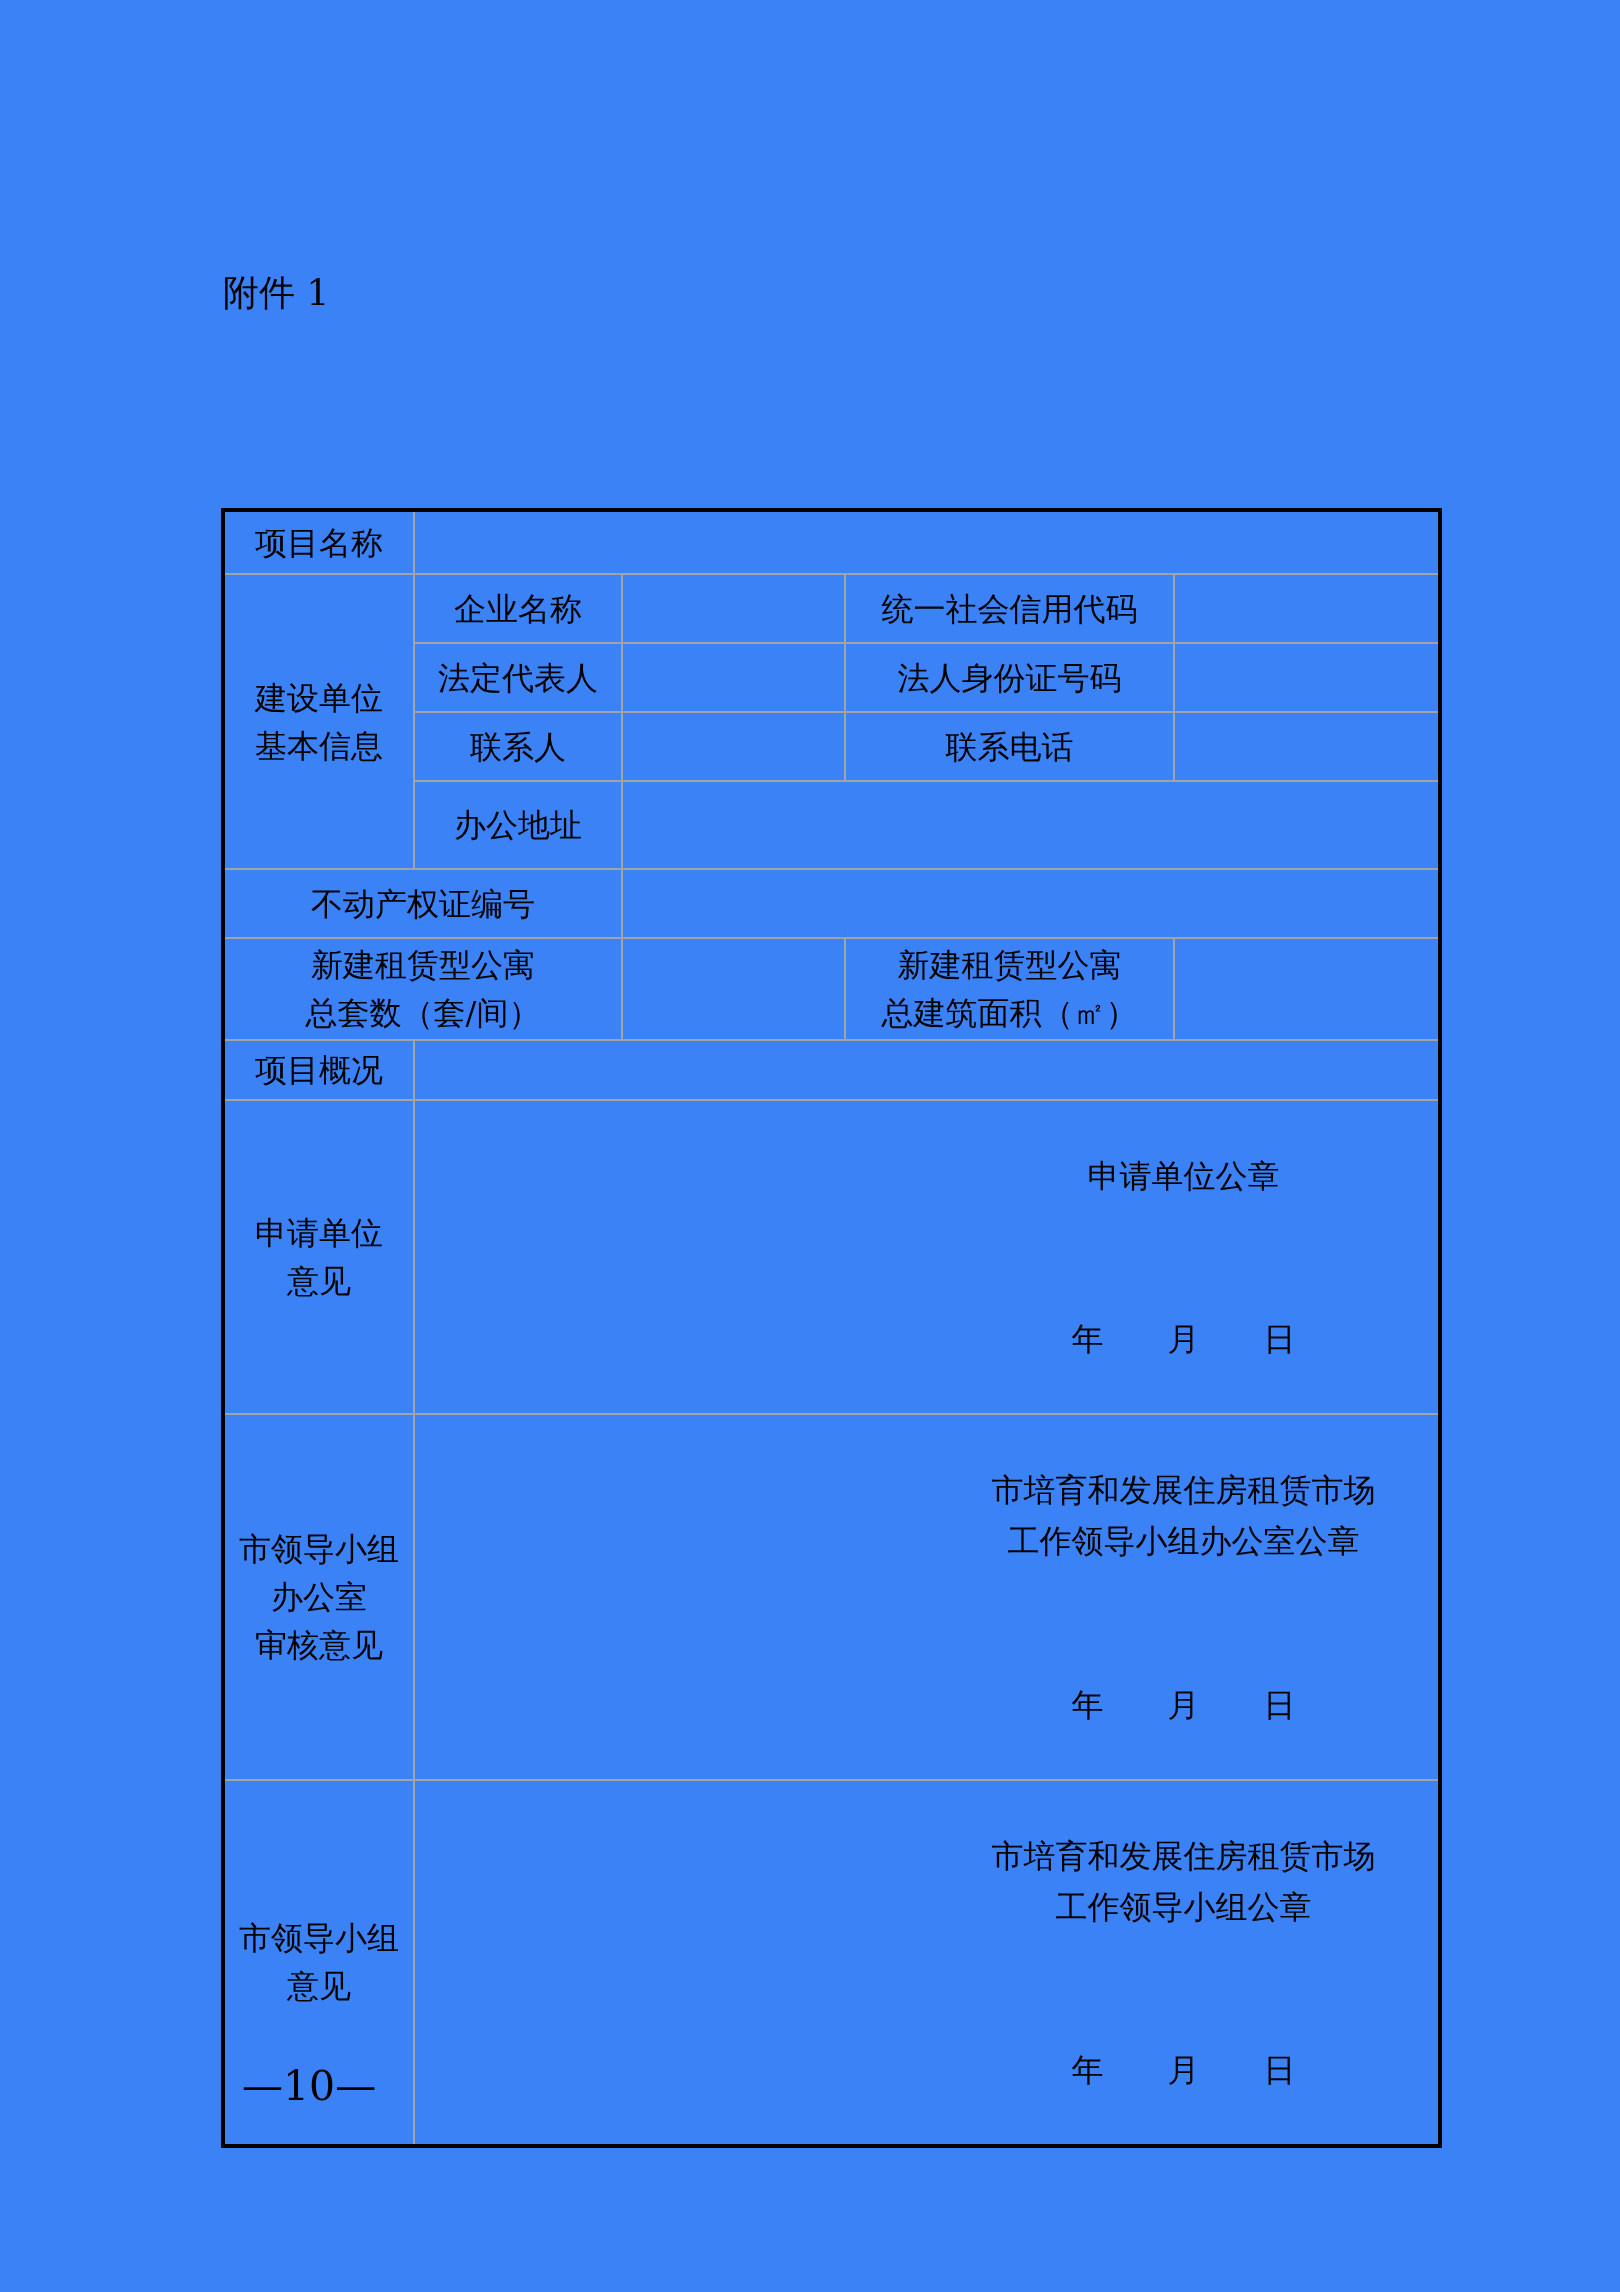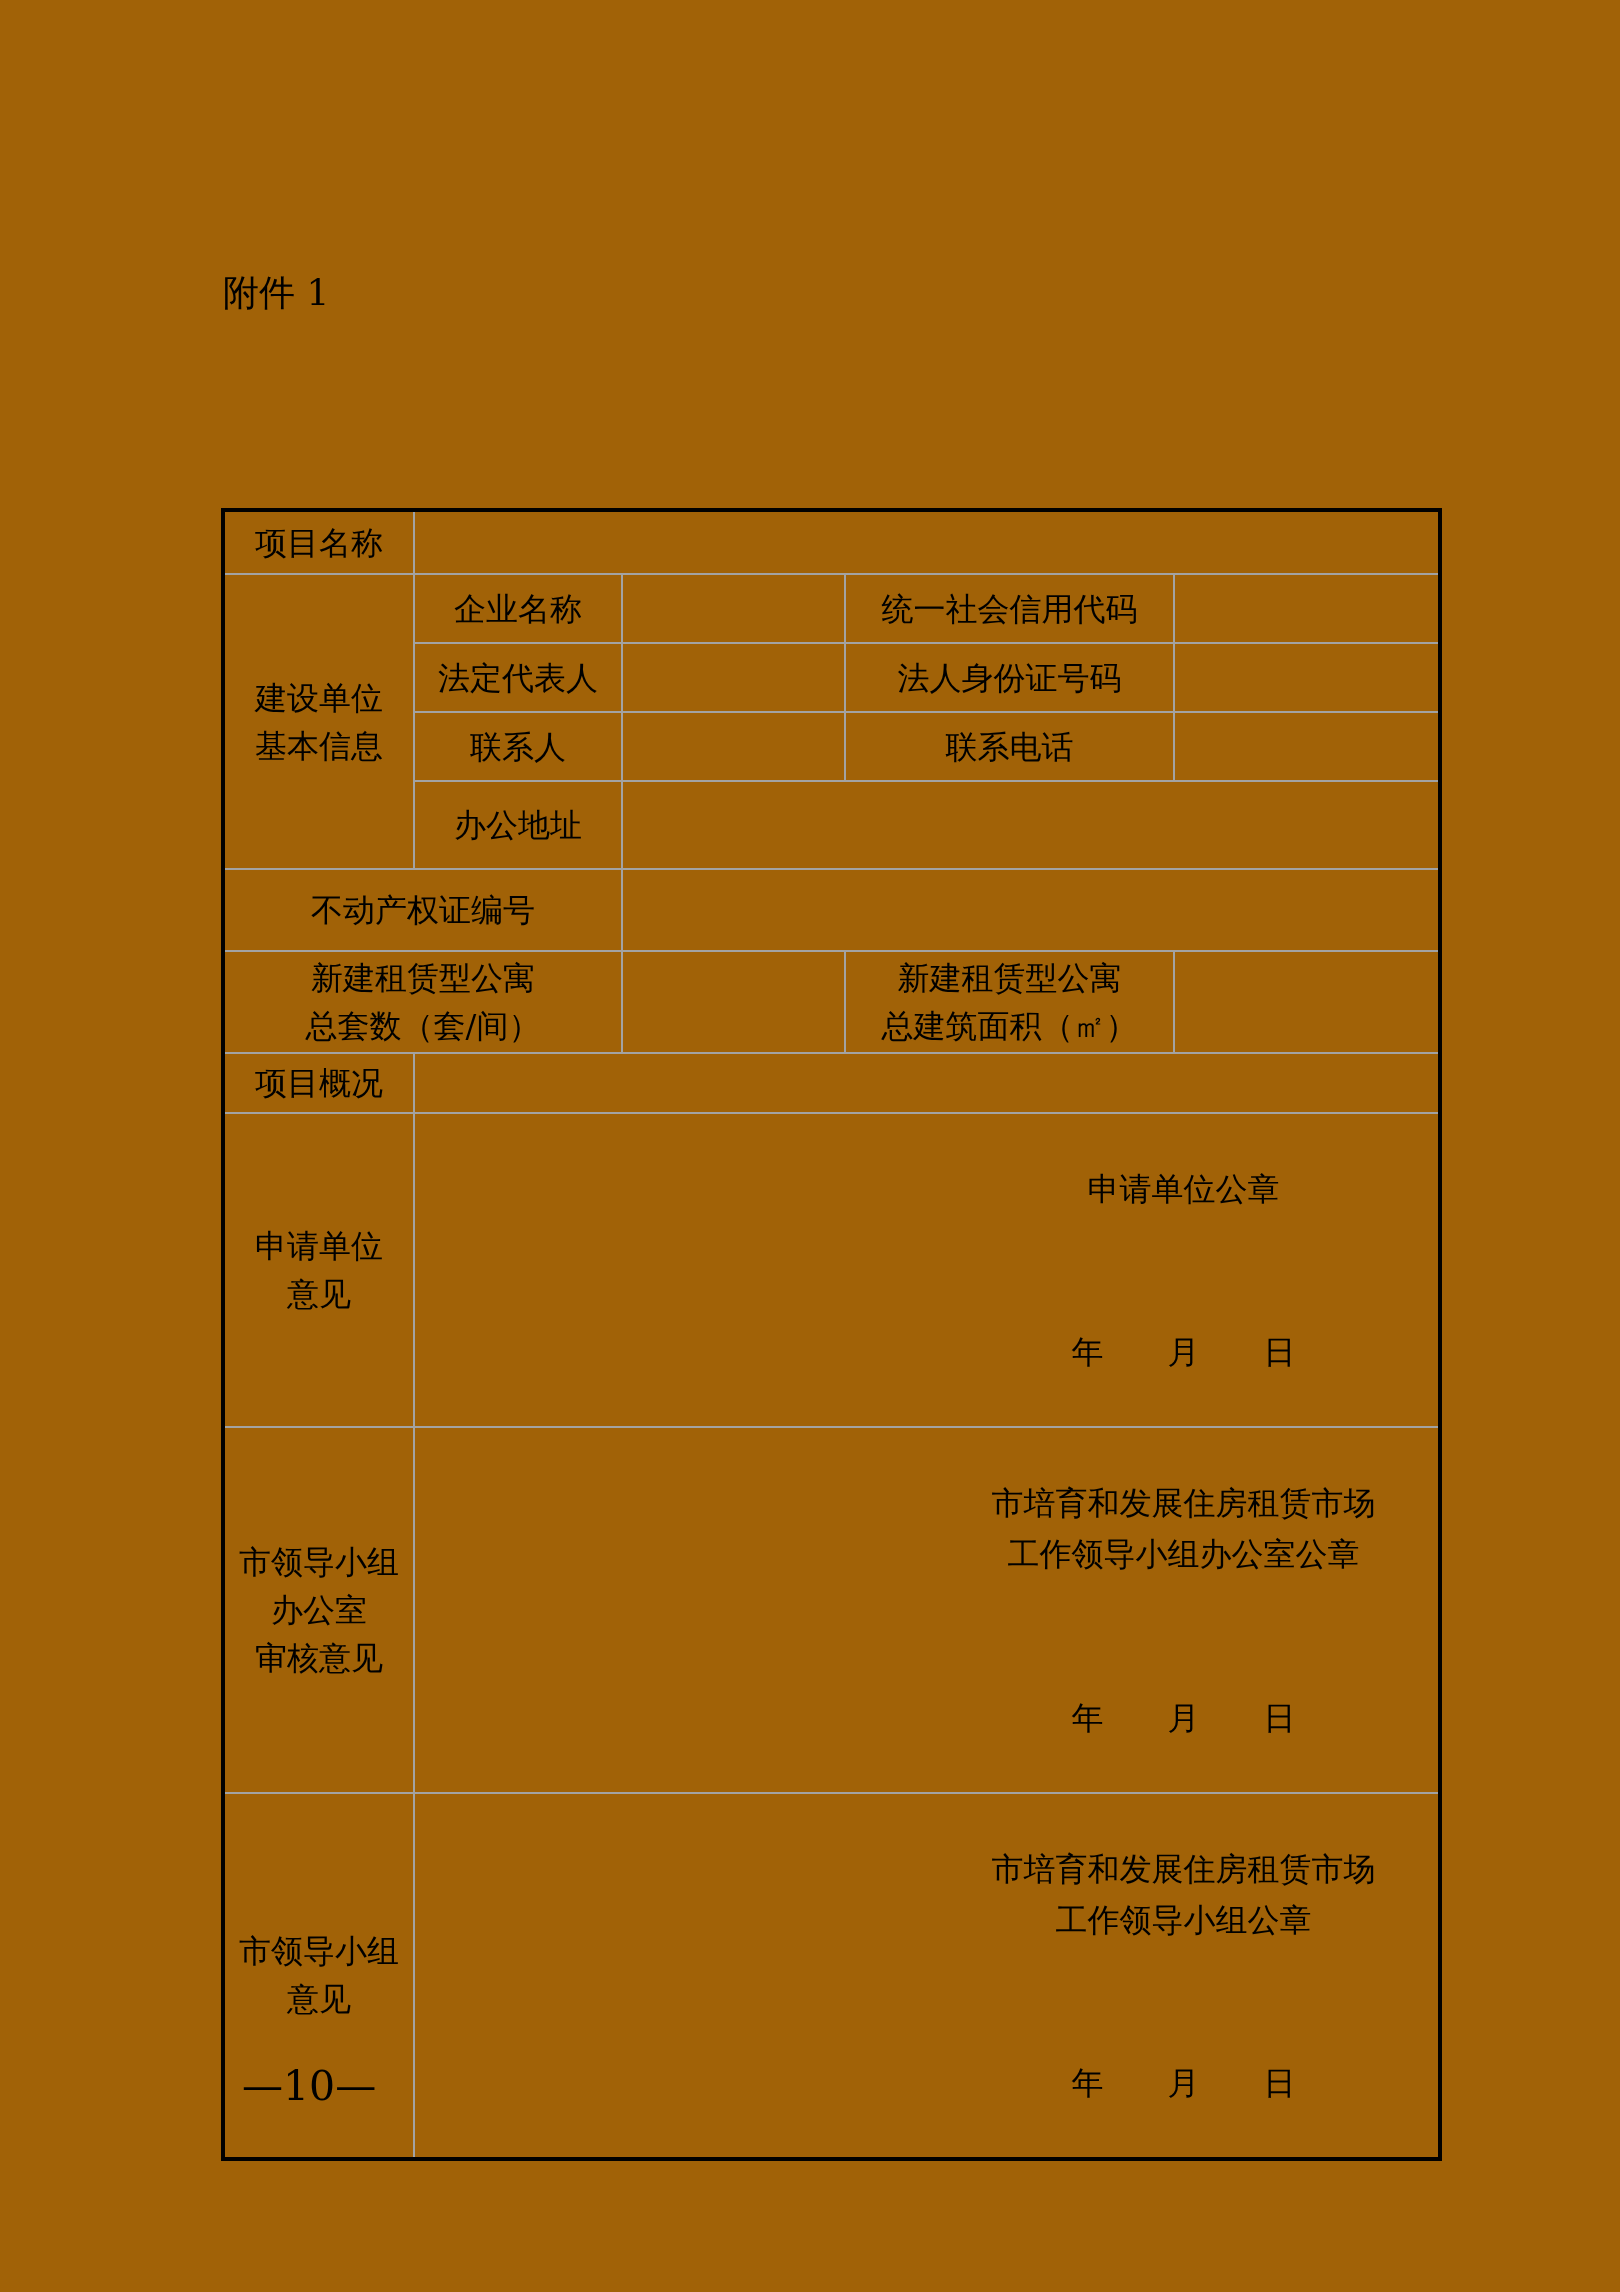--- a/index.html
+++ b/index.html
@@ -1,19 +1,19 @@
 <!DOCTYPE html>
 <html><head>
 <meta charset="utf-8">
 <style>
   html,body{margin:0;padding:0;background:#e8e8e8;}
   .sheet{
     position:relative;
     width:1620px;height:2293px;
-    background:#a16207;
+    background:#3b82f6;
     overflow:hidden;
     font-family:"DejaVu Serif","Liberation Serif",serif;
     color:#000000;
   }
   .attachment{
     position:absolute;left:223px;top:271px;
     font-size:36px;line-height:1.2;
   }
   .title{
     position:absolute;left:0;top:329px;width:100%;
@@ -29,21 +29,21 @@
   table.form td{
     border:2px solid #a3a3a3;
     font-size:32px;line-height:1.5;
     text-align:center;vertical-align:middle;
     padding:2px 5.9px;
     white-space:pre-line;
     overflow:hidden;
   }
   td.bb{border-bottom-width:4.9px;}
   .r1{height:64px}.r2{height:69px}.r3{height:69px}.r4{height:69px}
-  .r5{height:88px}.r6{height:82px}.r7{height:92px}.r8{height:60px}
+  .r5{height:88px}.r6{height:69px}.r7{height:92px}.r8{height:60px}
   .r9{height:274px}.r10{height:345px}.r11{height:339px}
   td.opinion{
     vertical-align:bottom;
     padding:0 0 15.7px 0;
   }
   .stamp{
     width:470px;margin:0 13.7px 0 auto;
     text-align:center;line-height:1.6;white-space:pre-line;
     font-size:32px;
   }

